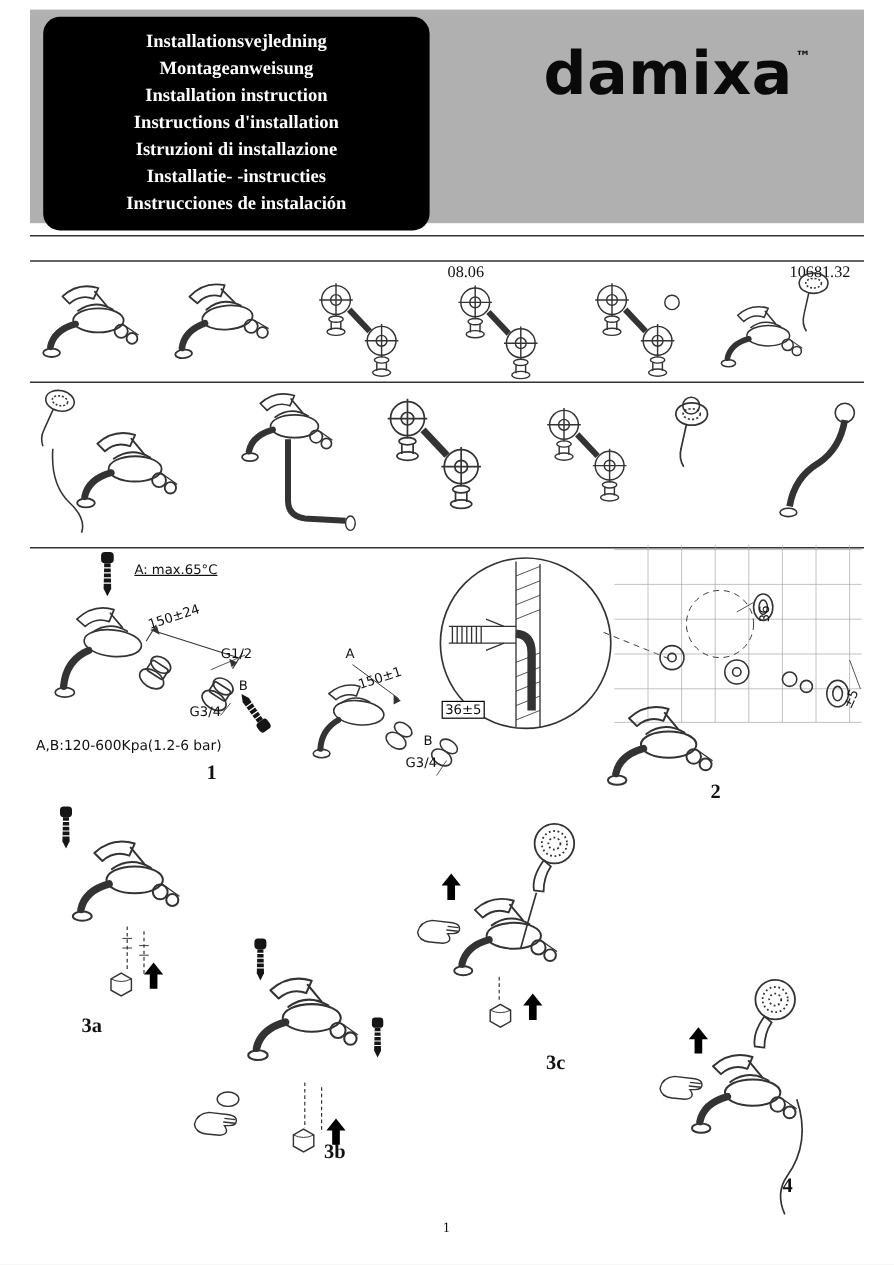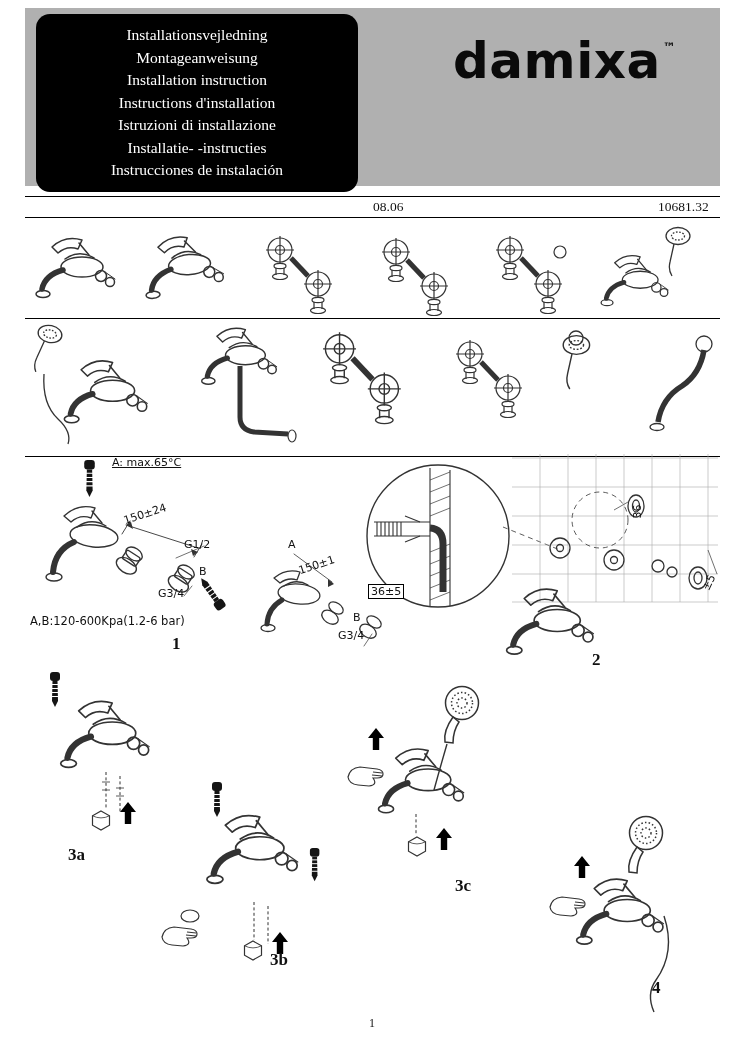--- a/index.html
+++ b/index.html
@@ -9,29 +9,29 @@
     background:#ffffff; overflow:hidden;
     font-family:"Liberation Serif", serif; color:#111;
   }
   .abs { position:absolute; }
   .band { left:25px; top:8px; width:695px; height:178px; background:#b0b0b0; }
   .langbox {
     left:36px; top:14px; width:322px; height:178px; background:#000;
     border-radius:14px; color:#fff; display:flex; flex-direction:column;
     justify-content:center; align-items:center;
   }
-  .langline { font-size:15.5px; font-weight:normal; line-height:22.5px; white-space:nowrap; }
+  .langline { font-size:15.5px; font-weight:bold; line-height:22.5px; white-space:nowrap; }
   .logo {
     left:424px; top:36px; font-family:"DejaVu Sans", sans-serif;
     font-weight:bold; font-size:50px; line-height:1; color:#0a0a0a; letter-spacing:0.5px;margin-left:29px;
   }
   .tm { font-size:13px; vertical-align:26px; margin-left:2px; font-weight:bold; }
   .contact { left:428px; top:101px; font-size:11.5px; font-weight:bold; line-height:15.5px; }
   .rule { left:25px; width:695px; height:0; border-top:1.6px solid #000; }
-  .meta { font-size:13.5px; white-space:nowrap; }
+  .meta { font-size:13.5px; white-space:nowrap;margin-top:20px; }
   .ann { font-family:"DejaVu Sans", sans-serif; font-size:11px; white-space:nowrap; color:#111; }
   .u { text-decoration:underline; }
   .rot18 { transform:rotate(-18deg); transform-origin:left bottom; display:inline-block; }
   .rot90 { transform:rotate(-90deg); transform-origin:center center; display:inline-block; }
   .rot65 { transform:rotate(-65deg); transform-origin:center center; display:inline-block; }
   .boxed { border:1.2px solid #000; padding:0 2px; background:#fff; }
   .steplabel { font-weight:bold; font-size:17px; font-family:"Liberation Serif", serif; }
   .pagenum { font-size:12px; }
   svg { overflow:visible; }
 </style>
@@ -163,21 +163,21 @@
     <circle cx="70" cy="14" r="8" fill="none" stroke="#333" stroke-width="1.3"></circle>
     <path d="M70 20 Q66 44 48 56 Q28 68 24 92" fill="none" stroke="#333" stroke-width="5.5"></path>
     <ellipse cx="23" cy="97" rx="7" ry="3.5" fill="none" stroke="#333" stroke-width="1.3"></ellipse>
   </svg>
 
   <div class="abs rule" style="top:456px"></div>
 
   <svg class="abs" style="left:82px;top:460px" width="15" height="38" viewBox="0 0 14 36">
       <use href="#bolt-pin"></use>
     </svg>
-  <span class="abs ann u" style="left:112px;top:456px">A: max.65°C</span>
+  <span class="abs ann u" style="left:112px;top:468px">A: max.65°C</span>
 
   <svg class="abs" style="left:34px;top:494px" width="200" height="125" viewBox="0 0 200 125">
     <g fill="none" stroke="#333" stroke-width="1.4" stroke-linecap="round" stroke-linejoin="round">
       <path d="M30 22 Q44 9 61 14 L57 24 Q46 20 37 28 Z"></path>
       <path d="M58 17 L68 29"></path>
       <path d="M43 33 Q57 23 72 32"></path>
       <ellipse cx="60" cy="42" rx="24" ry="11" transform="rotate(6 60 42)"></ellipse>
       <path d="M40 48 Q21 56 19 78" stroke-width="6"></path>
       <ellipse cx="20" cy="83" rx="8" ry="4"></ellipse>
       <g transform="rotate(33 100 60)">

